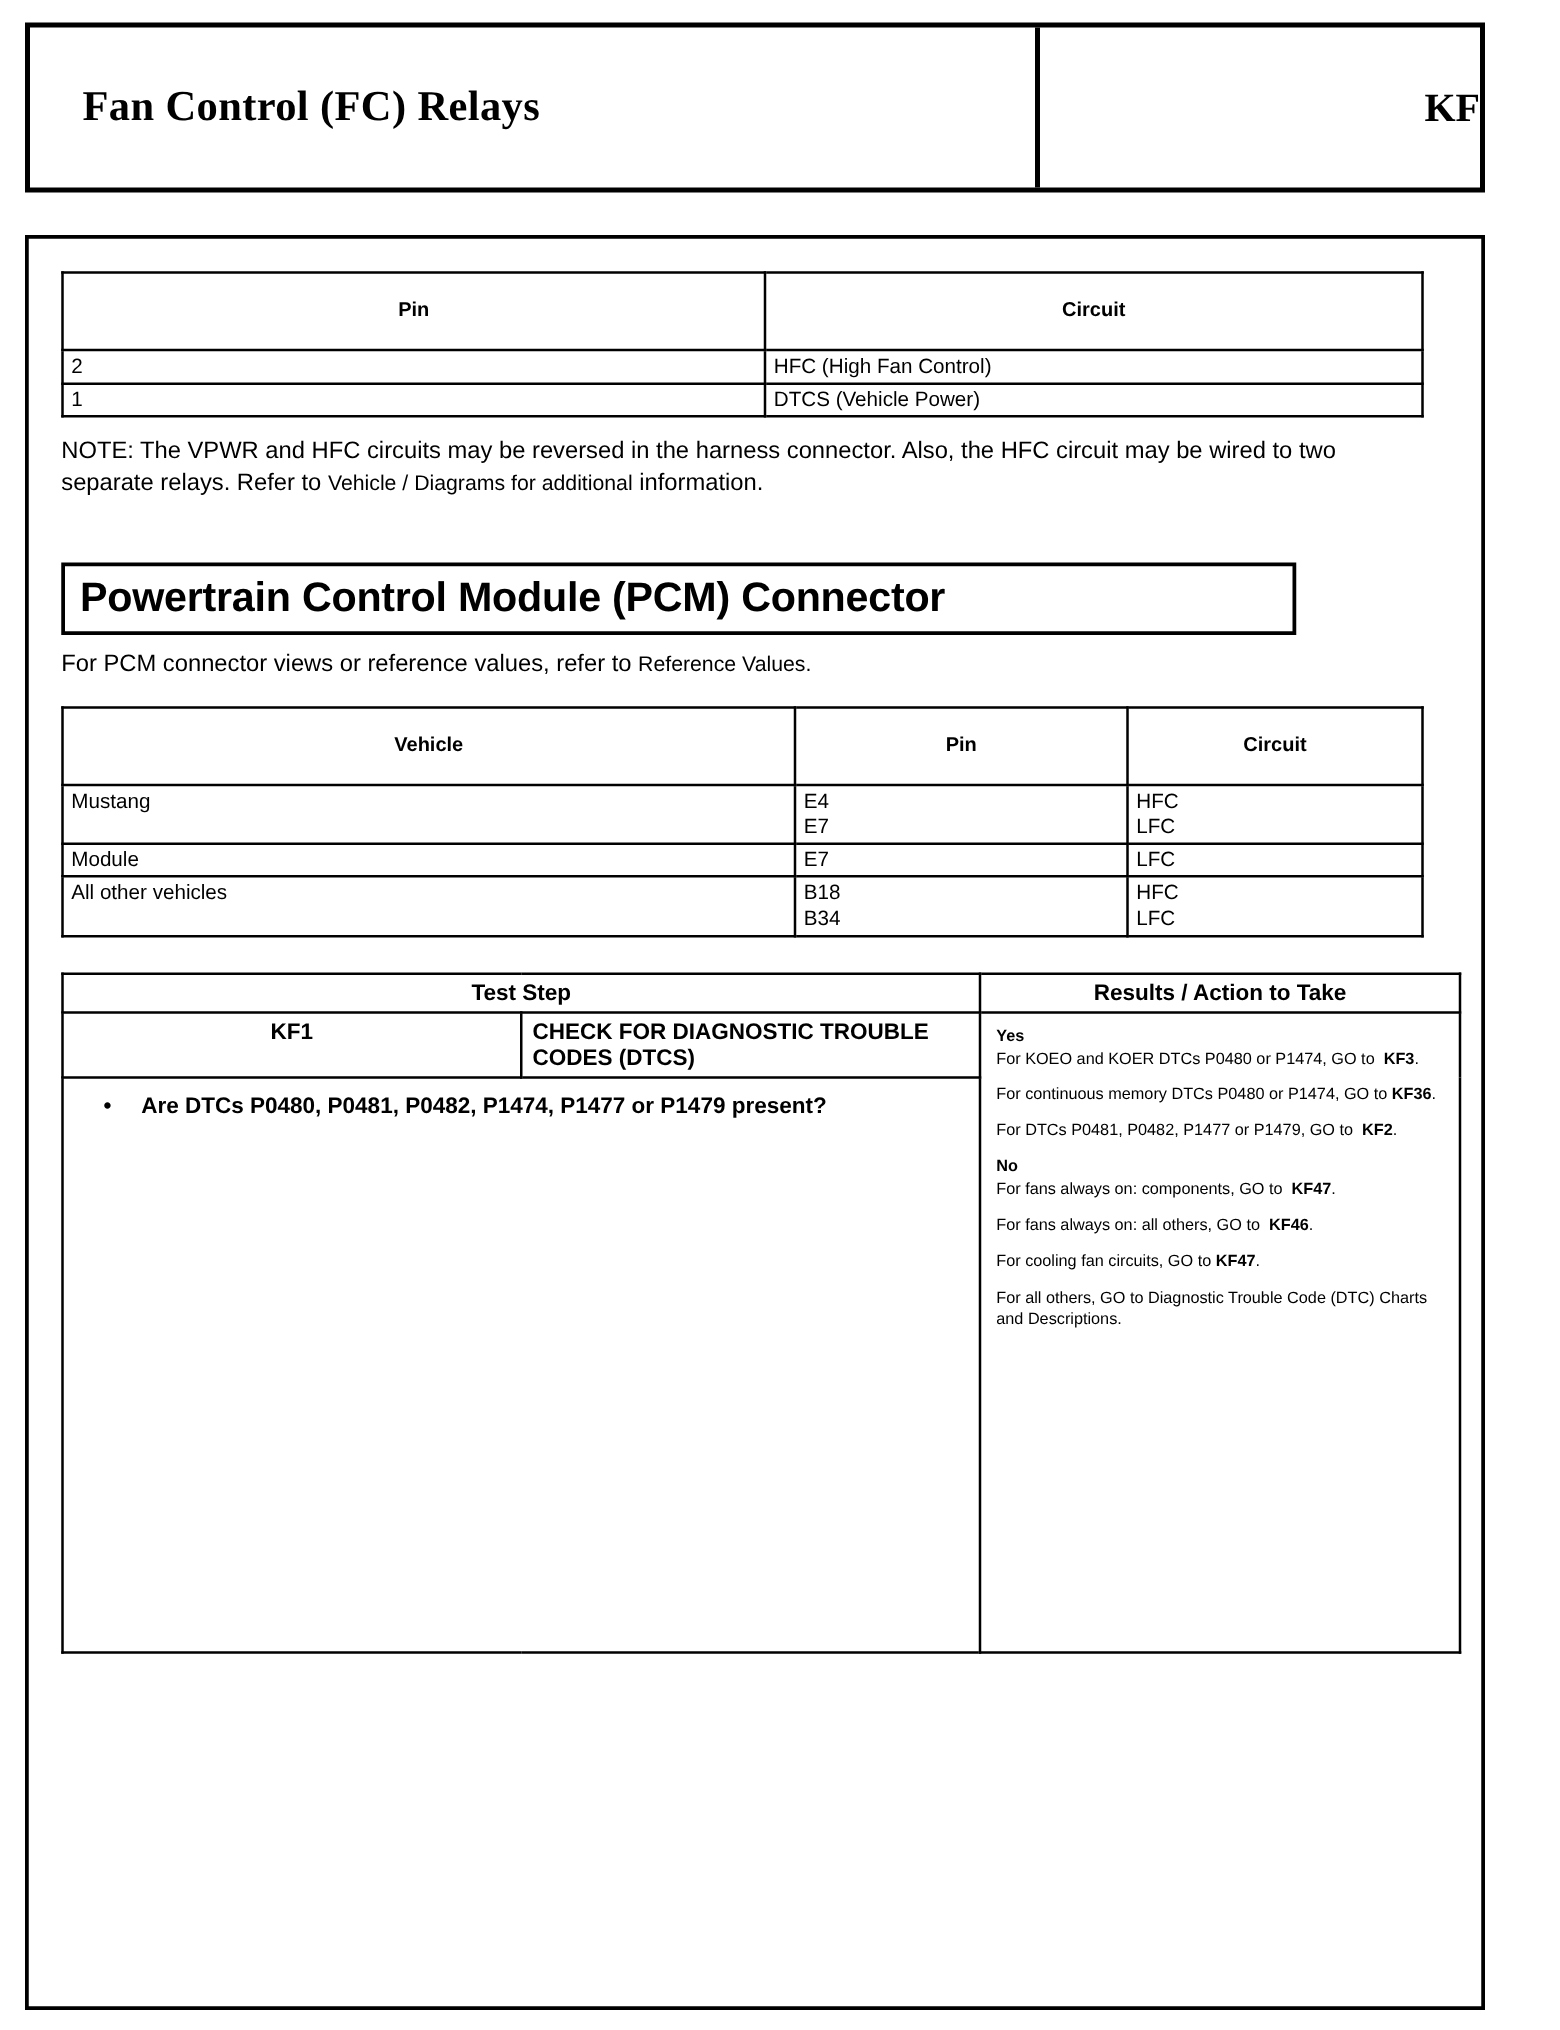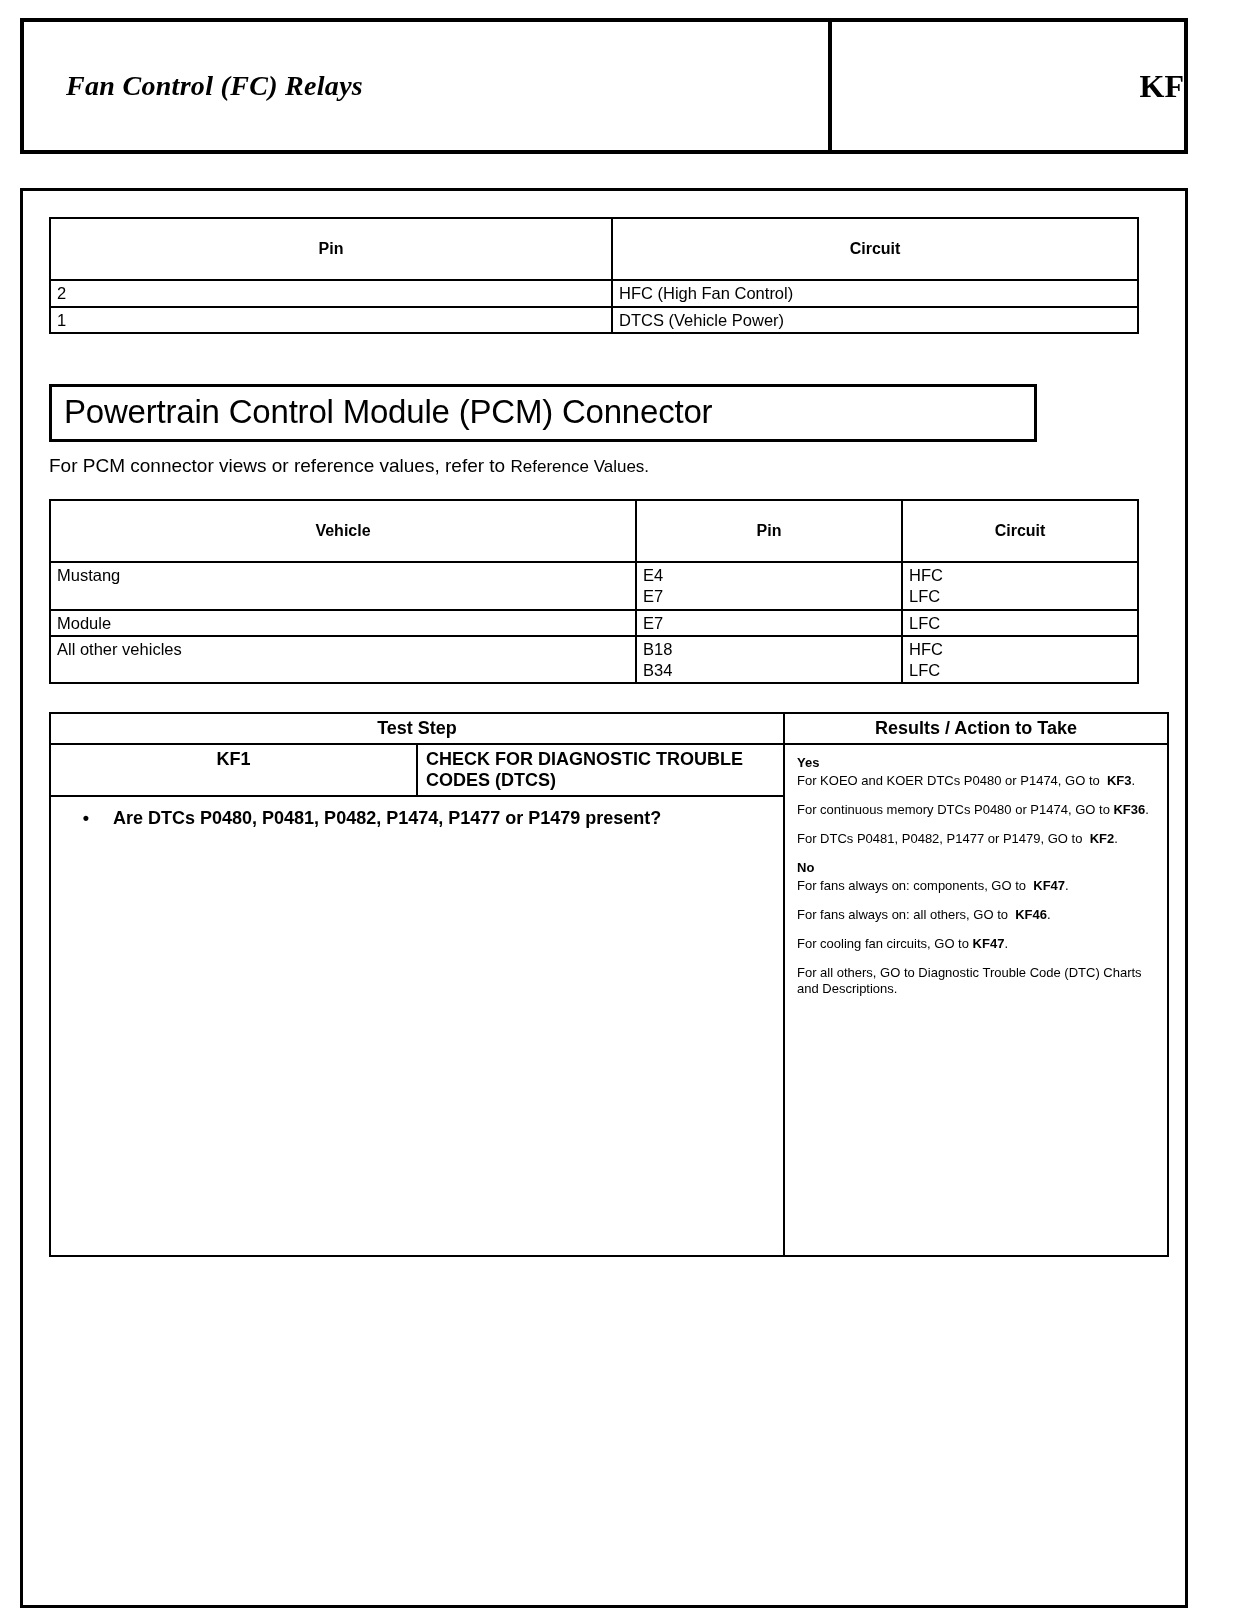--- a/index.html
+++ b/index.html
@@ -36,23 +36,22 @@
     flex: 0 0 808px;
     display: flex;
     align-items: center;
     padding-left: 42px;
     box-sizing: border-box;
     border-right: 4px solid #000;
   }
   .header-title {
     font-family: "Liberation Serif", serif;
     font-weight: bold;
-    font-size: 28px;
+    font-size: 34px;
     letter-spacing: 0.3px;
-    font-style: italic;
   }
   .header-code-cell {
     flex: 1 1 auto;
     display: flex;
     align-items: center;
     justify-content: flex-end;
   }
   .header-code {
     font-family: "Liberation Serif", serif;
     font-weight: bold;
@@ -117,21 +116,21 @@
   .section-box {
     margin-top: 50px;
     border: 3px solid #000;
     width: 988px;
     box-sizing: border-box;
     padding: 6px 12px 8px 12px;
   }
   .section-box h2 {
     margin: 0;
     font-size: 33px;
-    font-weight: normal;
+    font-weight: bold;
     letter-spacing: -0.2px;
   }
 
   .lead {
     margin-top: 13px;
     font-size: 19px;
   }
   .lead .small { font-size: 17px; }
 
   
@@ -232,20 +231,21 @@
           <td>2</td>
           <td>HFC (High Fan Control)</td>
         </tr>
         <tr>
           <td>1</td>
           <td>DTCS (Vehicle Power)</td>
         </tr>
       </tbody>
         </table>
 
+      <div class="note"><span>NOTE: The VPWR and HFC circuits may be reversed in the harness connector. Also, the HFC circuit may be wired to two separate relays. Refer to </span><span class="small">Vehicle / Diagrams for additional</span><span> information.</span></div>
 
       <div class="section-box">
         <h2>Powertrain Control Module (PCM) Connector</h2>
       </div>
 
       <div class="lead"><span>For PCM connector views or reference values, refer to </span><span class="small">Reference Values.</span></div>
 
       <table class="doc veh-table">
         <tbody>
             <tr>

